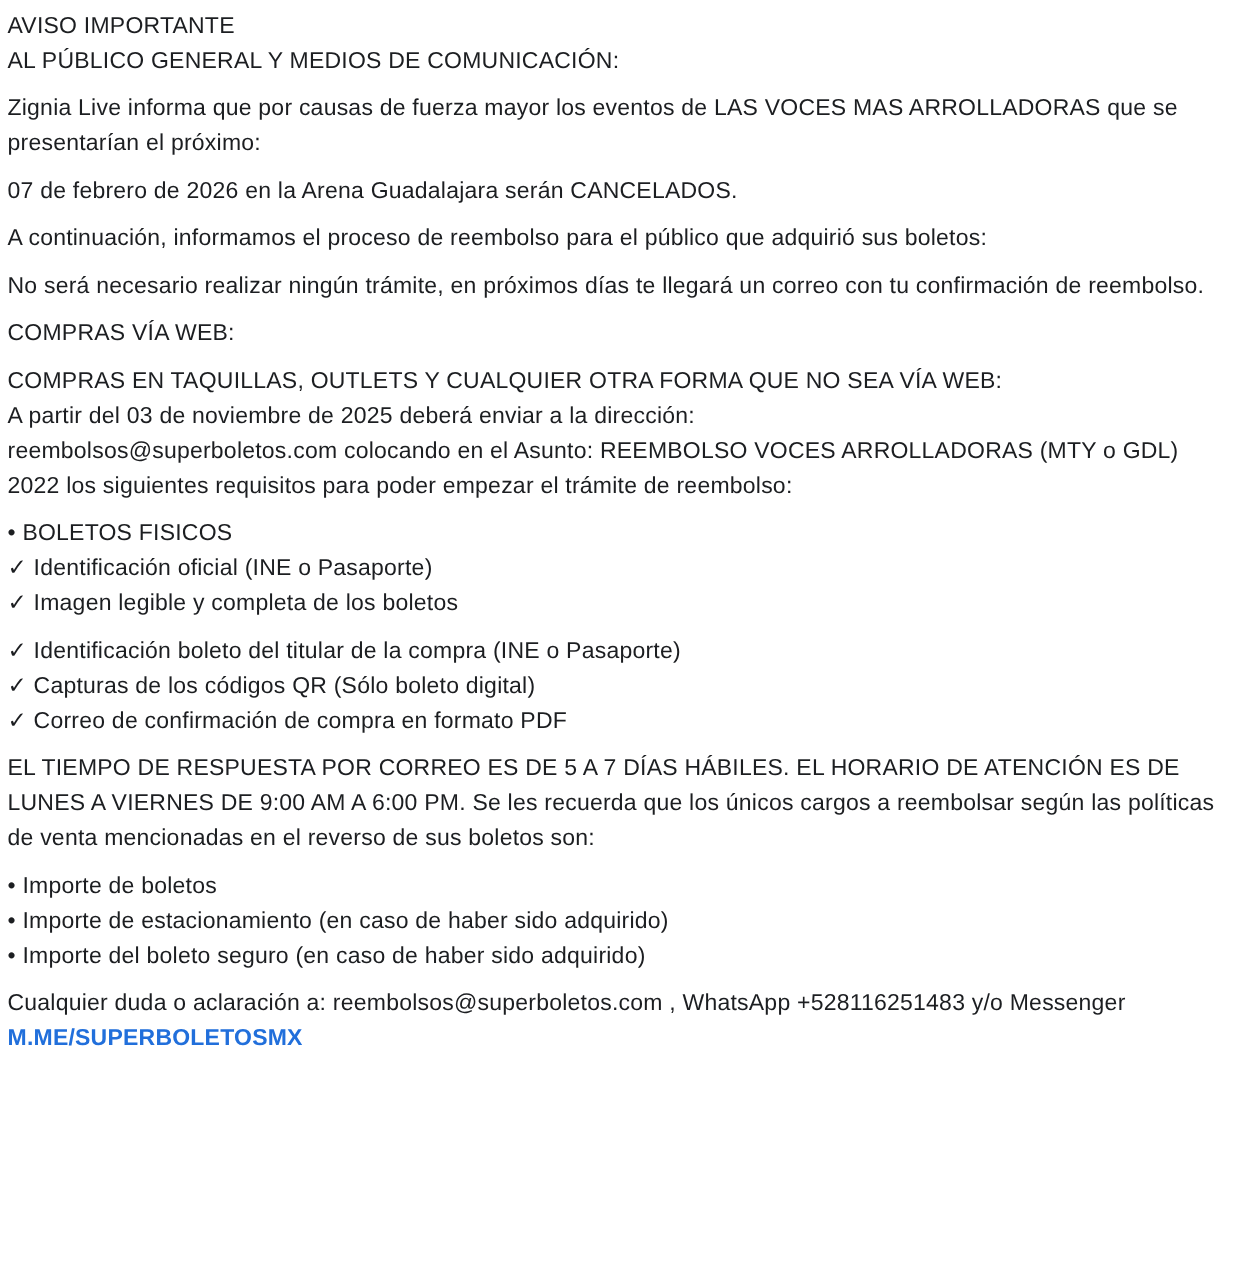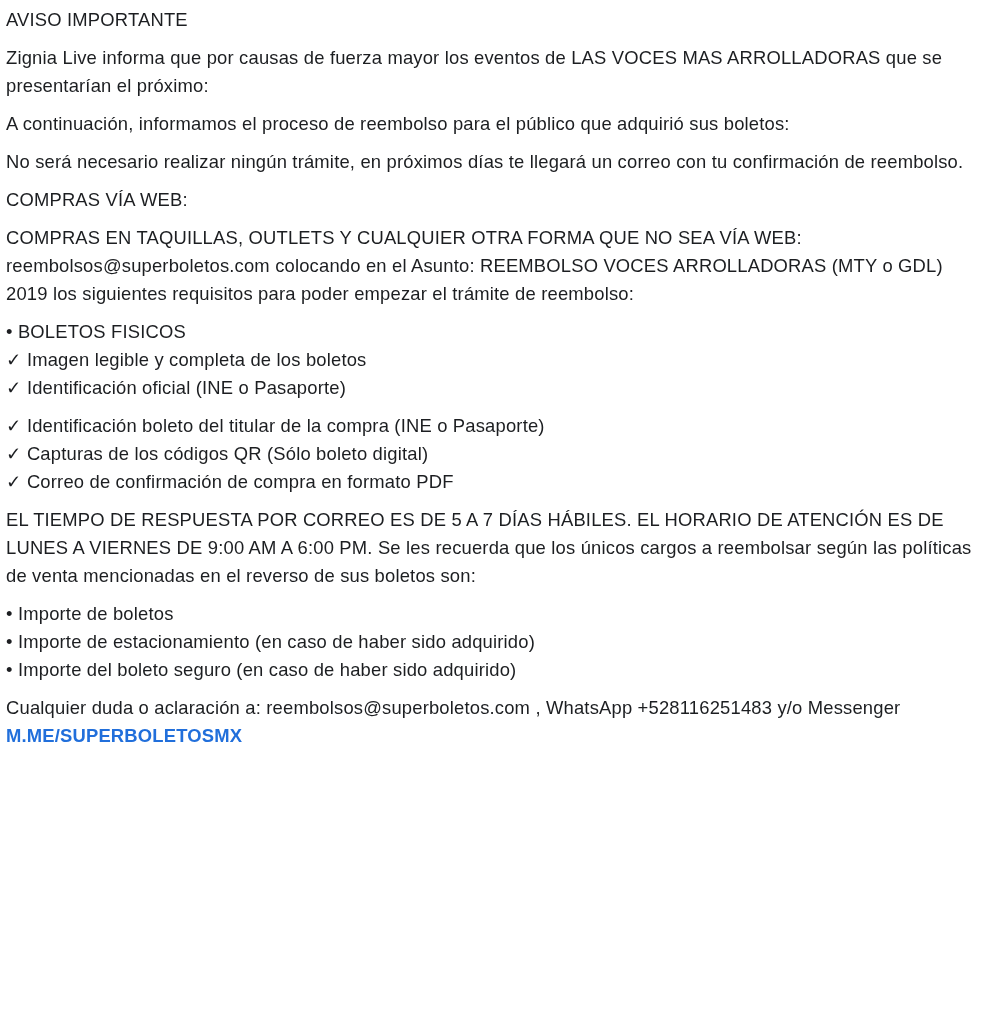--- a/index.html
+++ b/index.html
@@ -56,49 +56,54 @@
   }
 </style>
 </head>
 <body>
 
 <div class="post">
   <div class="post-body">
 
     <p class="para tight">
       <span class="line">AVISO IMPORTANTE</span>
+      <span class="line">AL PÚBLICO GENERAL Y MEDIOS DE COMUNICACIÓN:</span>
     </p>
 
     <p class="para">
       <span class="line">Zignia Live informa que por causas de fuerza mayor los eventos de LAS VOCES MAS ARROLLADORAS que se presentarían el próximo:</span>
     </p>
 
 
+    <p class="para">
+      <span class="line">07 de febrero de 2026 en la Arena Guadalajara serán CANCELADOS.</span>
+    </p>
 
     <p class="para">
       <span class="line">A continuación, informamos el proceso de reembolso para el público que adquirió sus boletos:</span>
     </p>
 
     <p class="para">
       <span class="line">No será necesario realizar ningún trámite, en próximos días te llegará un correo con tu confirmación de reembolso.</span>
     </p>
 
     <p class="para">
       <span class="line">COMPRAS VÍA WEB:</span>
     </p>
 
     <p class="para tight">
       <span class="line">COMPRAS EN TAQUILLAS, OUTLETS Y CUALQUIER OTRA FORMA QUE NO SEA VÍA WEB:</span>
-      <span class="line">reembolsos@superboletos.com colocando en el Asunto: REEMBOLSO VOCES ARROLLADORAS (MTY o GDL) 2019 los siguientes requisitos para poder empezar el trámite de reembolso:</span>
+      <span class="line">A partir del 03 de noviembre de 2025 deberá enviar a la dirección:</span>
+      <span class="line">reembolsos@superboletos.com colocando en el Asunto: REEMBOLSO VOCES ARROLLADORAS (MTY o GDL) 2022 los siguientes requisitos para poder empezar el trámite de reembolso:</span>
     </p>
 
     <p class="para tight">
       <span class="bullet-line">• BOLETOS FISICOS</span>
+      <span class="check-line">✓ Identificación oficial (INE o Pasaporte)</span>
       <span class="check-line">✓ Imagen legible y completa de los boletos</span>
-      <span class="check-line">✓ Identificación oficial (INE o Pasaporte)</span>
     </p>
 
     <p class="para tight">
       <span class="check-line">✓ Identificación boleto del titular de la compra (INE o Pasaporte)</span>
       <span class="check-line">✓ Capturas de los códigos QR (Sólo boleto digital)</span>
       <span class="check-line">✓ Correo de confirmación de compra en formato PDF</span>
     </p>
 
     <p class="para">
       <span class="line">EL TIEMPO DE RESPUESTA POR CORREO ES DE 5 A 7 DÍAS HÁBILES. EL HORARIO DE ATENCIÓN ES DE LUNES A VIERNES DE 9:00 AM A 6:00 PM. Se les recuerda que los únicos cargos a reembolsar según las políticas de venta mencionadas en el reverso de sus boletos son:</span>

